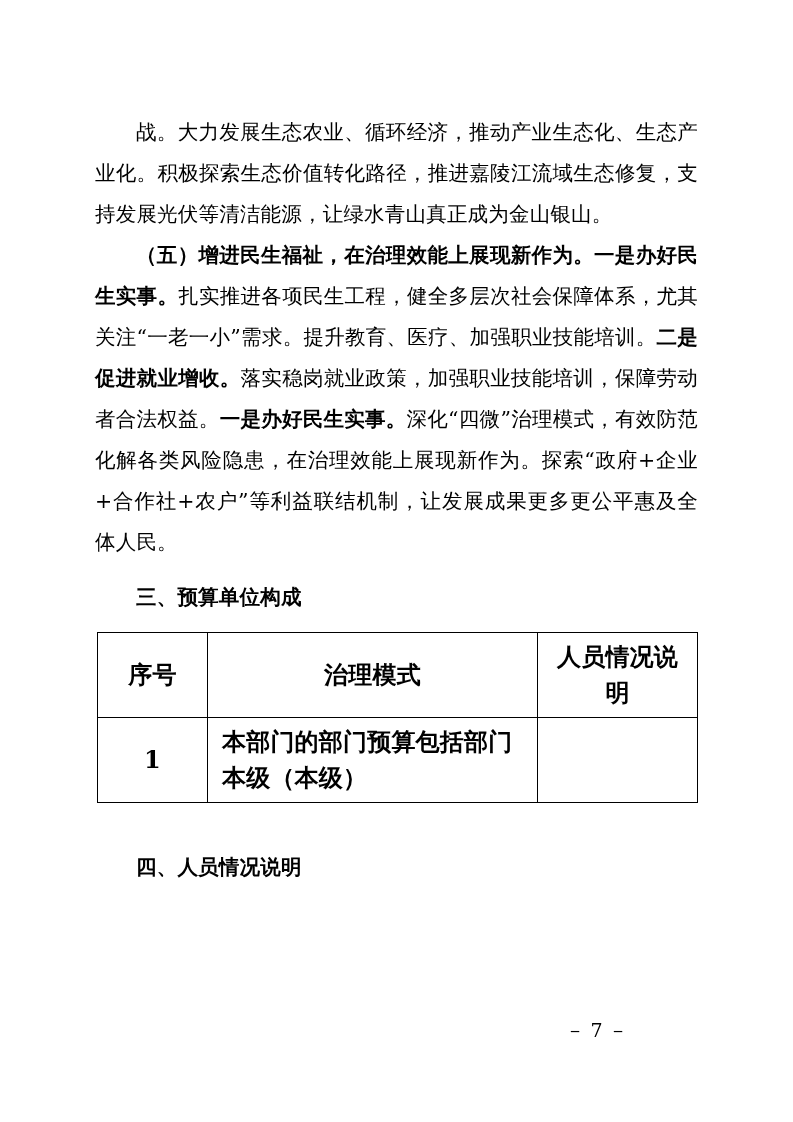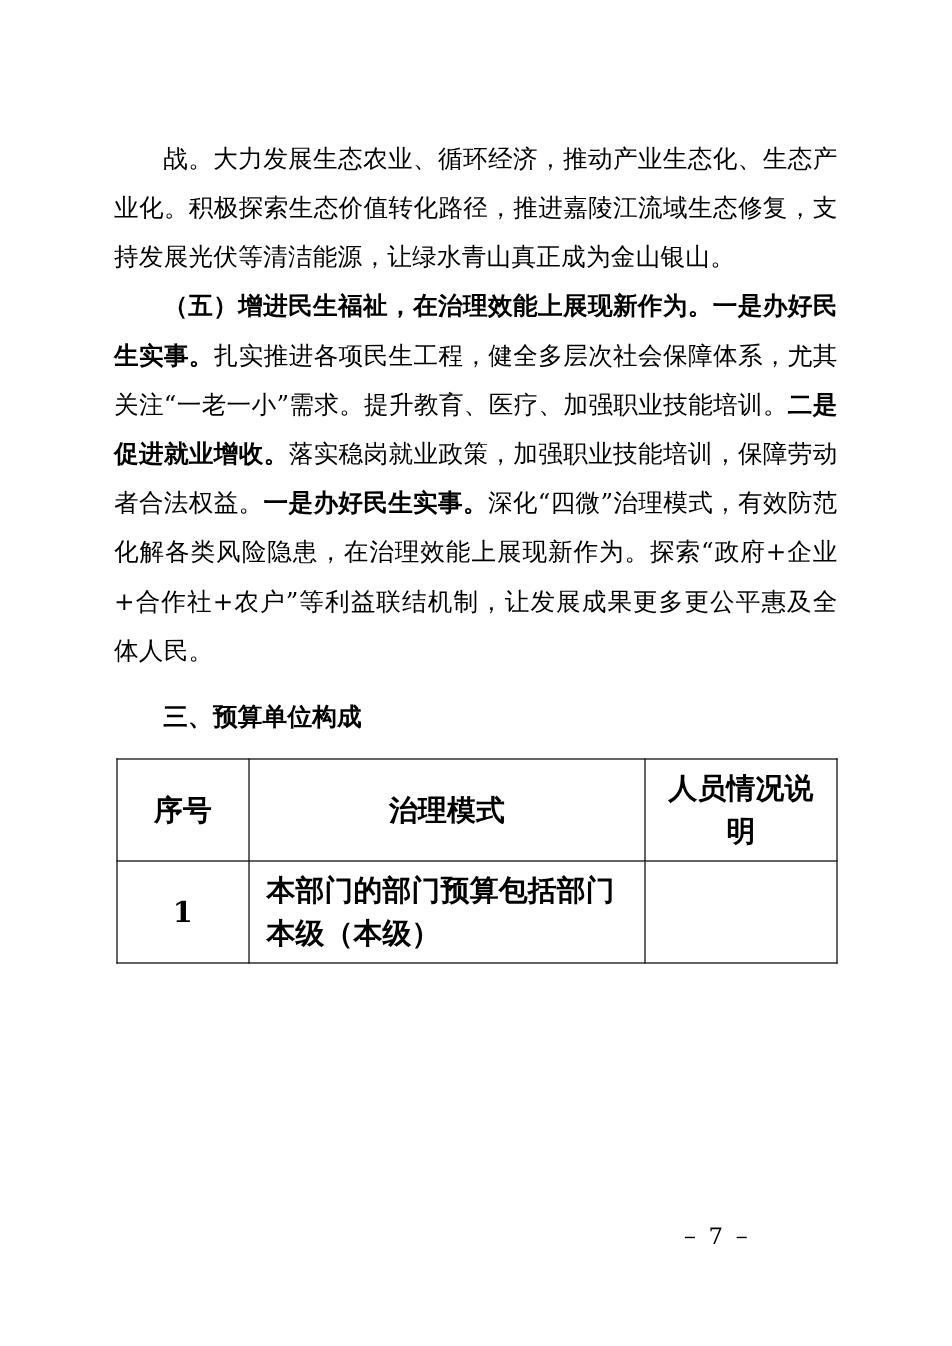--- a/index.html
+++ b/index.html
@@ -123,20 +123,21 @@
         <tr>
           <td>1</td>
           <td class="name-cell">本部门的部门预算包括部门本级（本级）</td>
           <td></td>
         </tr>
       </tbody>
     </table>
 
     <div class="gap-lg"></div>
 
+    <p class="heading">四、人员情况说明</p>
 
 
   </div>
 </div>
 
 <div class="footer-page">
   <span class="footer-inner">－ 7 －</span>
 </div>
 
 </body></html>

